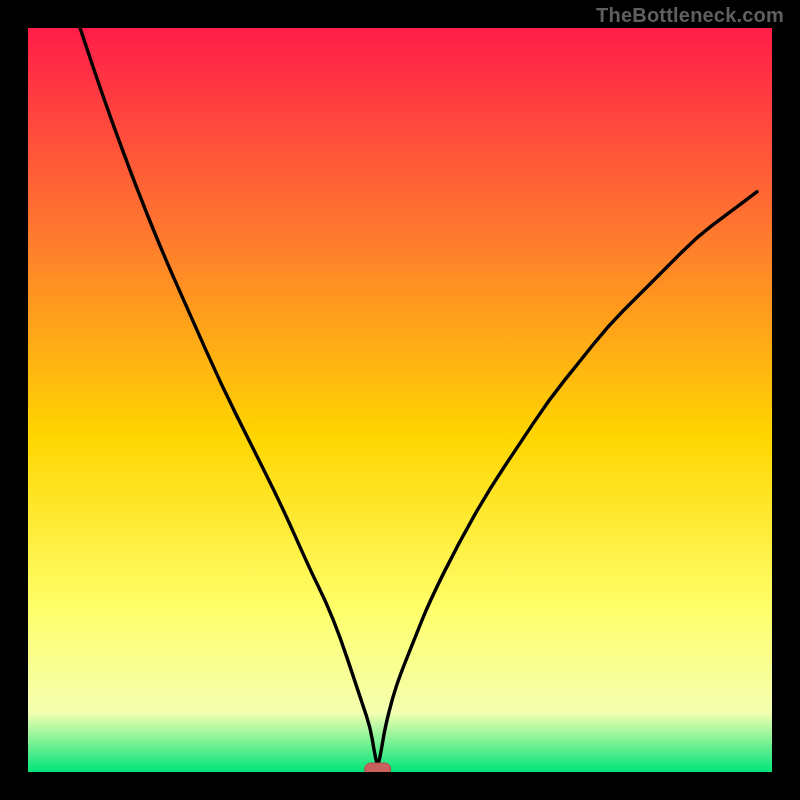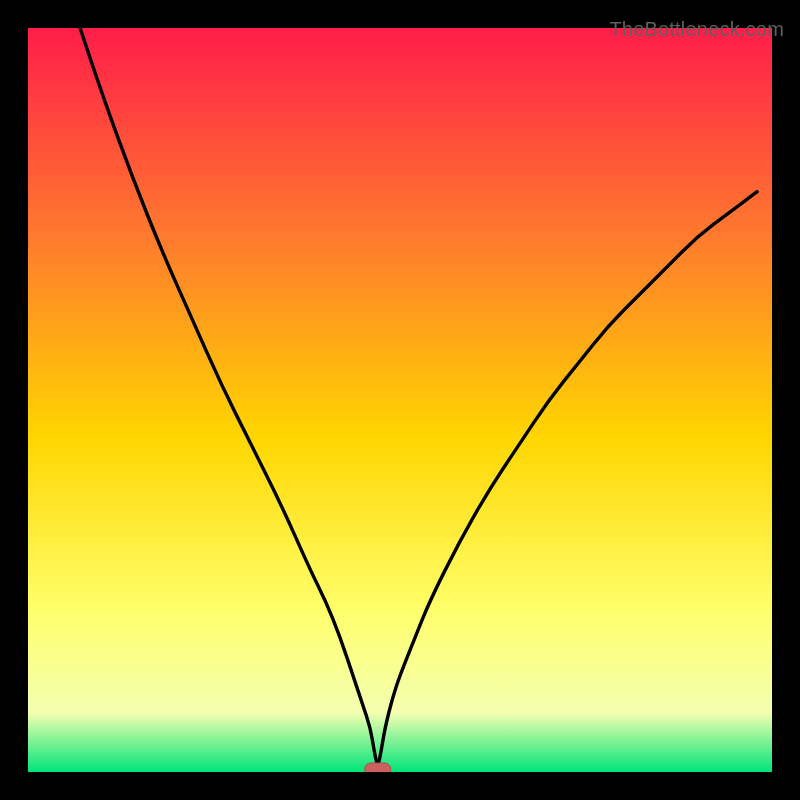--- a/index.html
+++ b/index.html
@@ -16,25 +16,24 @@
     width: 800px;
     height: 800px;
     background: #000;
   }
   .watermark {
     position: absolute;
     top: 4px;
     right: 16px;
     color: #5f5f5f;
     font-size: 20px;
-    font-weight: 400;
+    font-weight: 700;
     letter-spacing: 0.2px;
     z-index: 10;
     user-select: none;
-    margin-top: 14px;
   }
   svg.plot {
     position: absolute;
     left: 0;
     top: 0;
     width: 800px;
     height: 800px;
     display: block;
   }
 </style>

